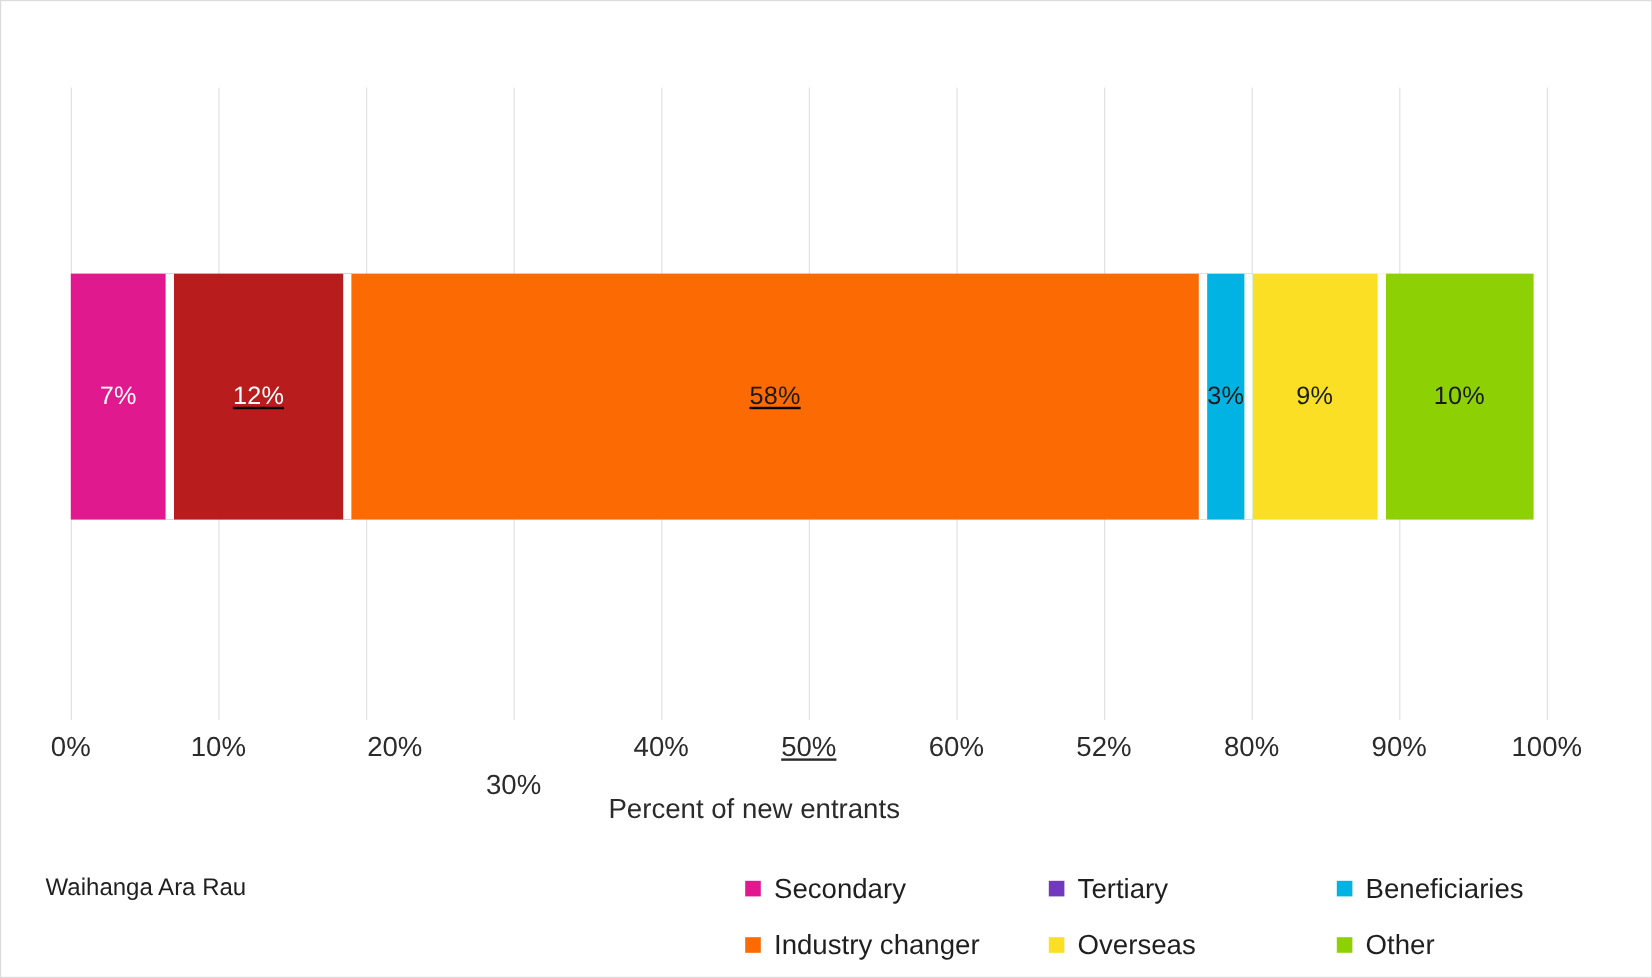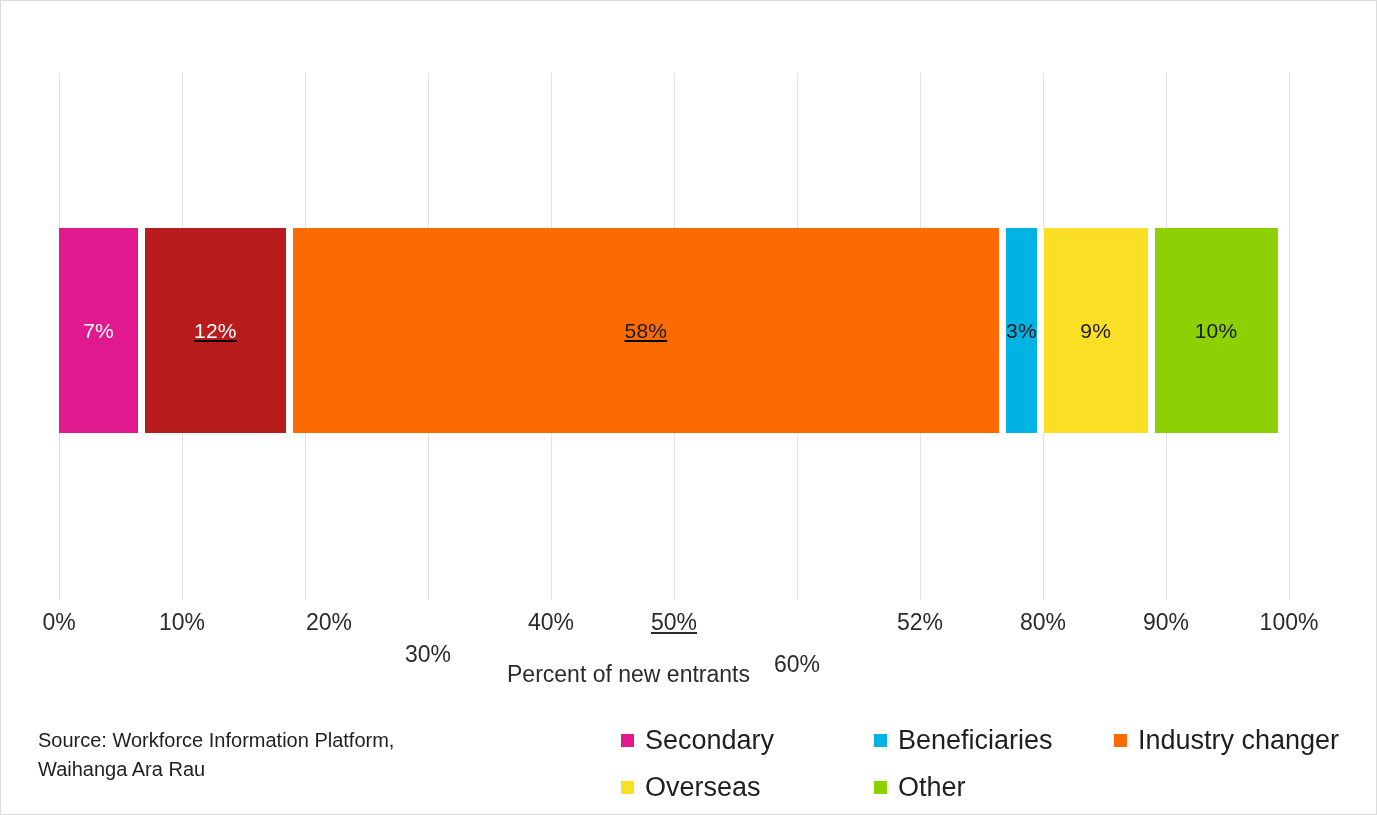--- a/index.html
+++ b/index.html
@@ -121,21 +121,21 @@
     align-items: center;
     gap: 11px;
     white-space: nowrap;
   }
   .legend-swatch {
     width: 13px;
     height: 13px;
     flex: 0 0 auto;
   }
   .legend-label {
-    font-size: 27px;
+    font-size: 23px;
     color: #1f1f1f;
   }
 </style>
 </head>
 <body>
 
 <div id="chart-canvas">
 
   <div id="plot-area">
     <div id="gridlines">
@@ -173,40 +173,43 @@
       </div>
   </div>
 
   <div id="x-axis-ticks">
       <div class="tick-label" style="left: 0%;">0%</div>
       <div class="tick-label" style="left: 10%;">10%</div>
       <div class="tick-label" style="left: 20%; margin-left: 24px;">20%</div>
       <div class="tick-label" style="left: 30%; margin-top: 32px;">30%</div>
       <div class="tick-label" style="left: 40%;">40%</div>
       <div class="tick-label" style="left: 50%; text-decoration: underline;">50%</div>
-      <div class="tick-label" style="left: 60%; margin-top: 42px;">60%</div>
+      <div class="tick-label" style="left: 60%;">60%</div>
       <div class="tick-label" style="left: 70%;">52%</div>
       <div class="tick-label" style="left: 80%;">80%</div>
       <div class="tick-label" style="left: 90%; text-align: center;">90%</div>
       <div class="tick-label" style="left: 100%;">100%</div>
     </div>
 
   <div id="x-axis-title">Percent of new entrants</div>
 
   <div id="source-note">
-    <div>Source: Workforce Information Platform,</div>
     <div>Waihanga Ara Rau</div>
   </div>
 
   <div id="legend">
       <div class="legend-item">
         <span class="legend-swatch" style="background: rgb(224, 26, 142);"></span>
         <span class="legend-label">Secondary</span>
       </div>
       <div class="legend-item">
+        <span class="legend-swatch" style="background: rgb(114, 57, 191);"></span>
+        <span class="legend-label">Tertiary</span>
+      </div>
+      <div class="legend-item">
         <span class="legend-swatch" style="background: rgb(0, 179, 227);"></span>
         <span class="legend-label">Beneficiaries</span>
       </div>
       <div class="legend-item">
         <span class="legend-swatch" style="background: rgb(252, 107, 3);"></span>
         <span class="legend-label">Industry changer</span>
       </div>
       <div class="legend-item">
         <span class="legend-swatch" style="background: rgb(250, 223, 37);"></span>
         <span class="legend-label">Overseas</span>

